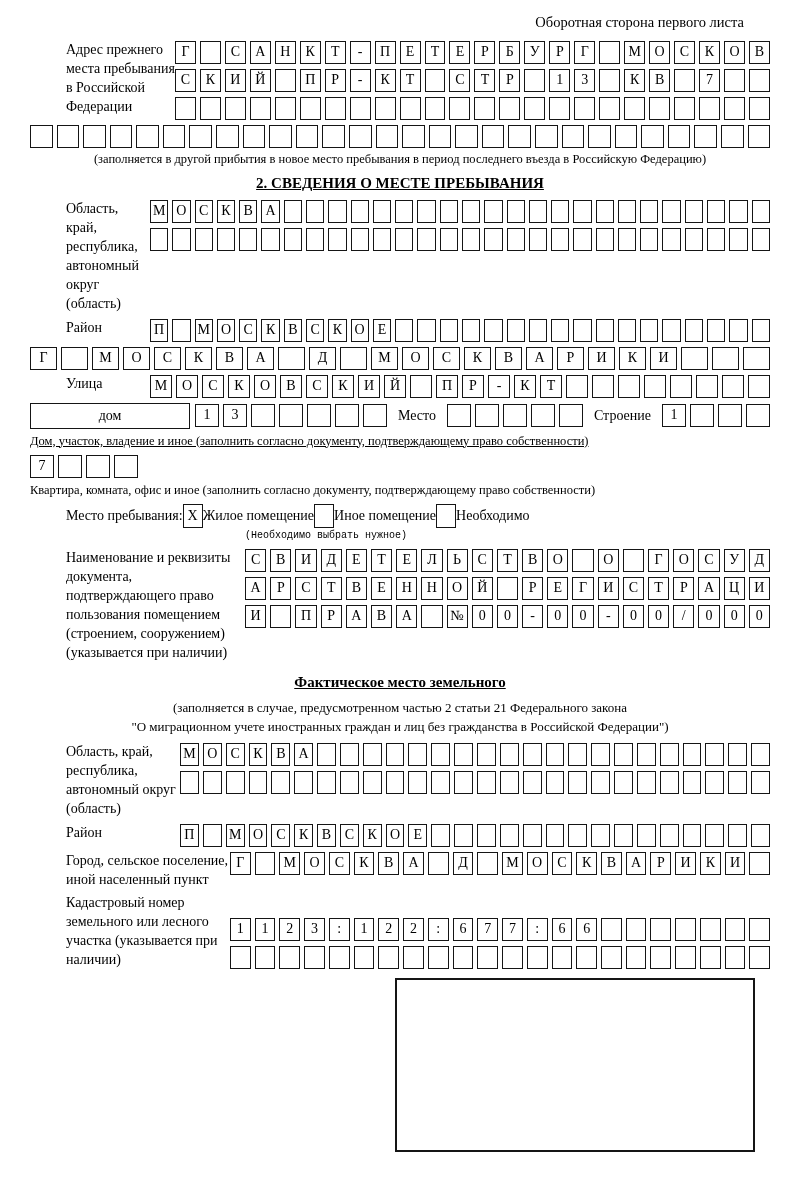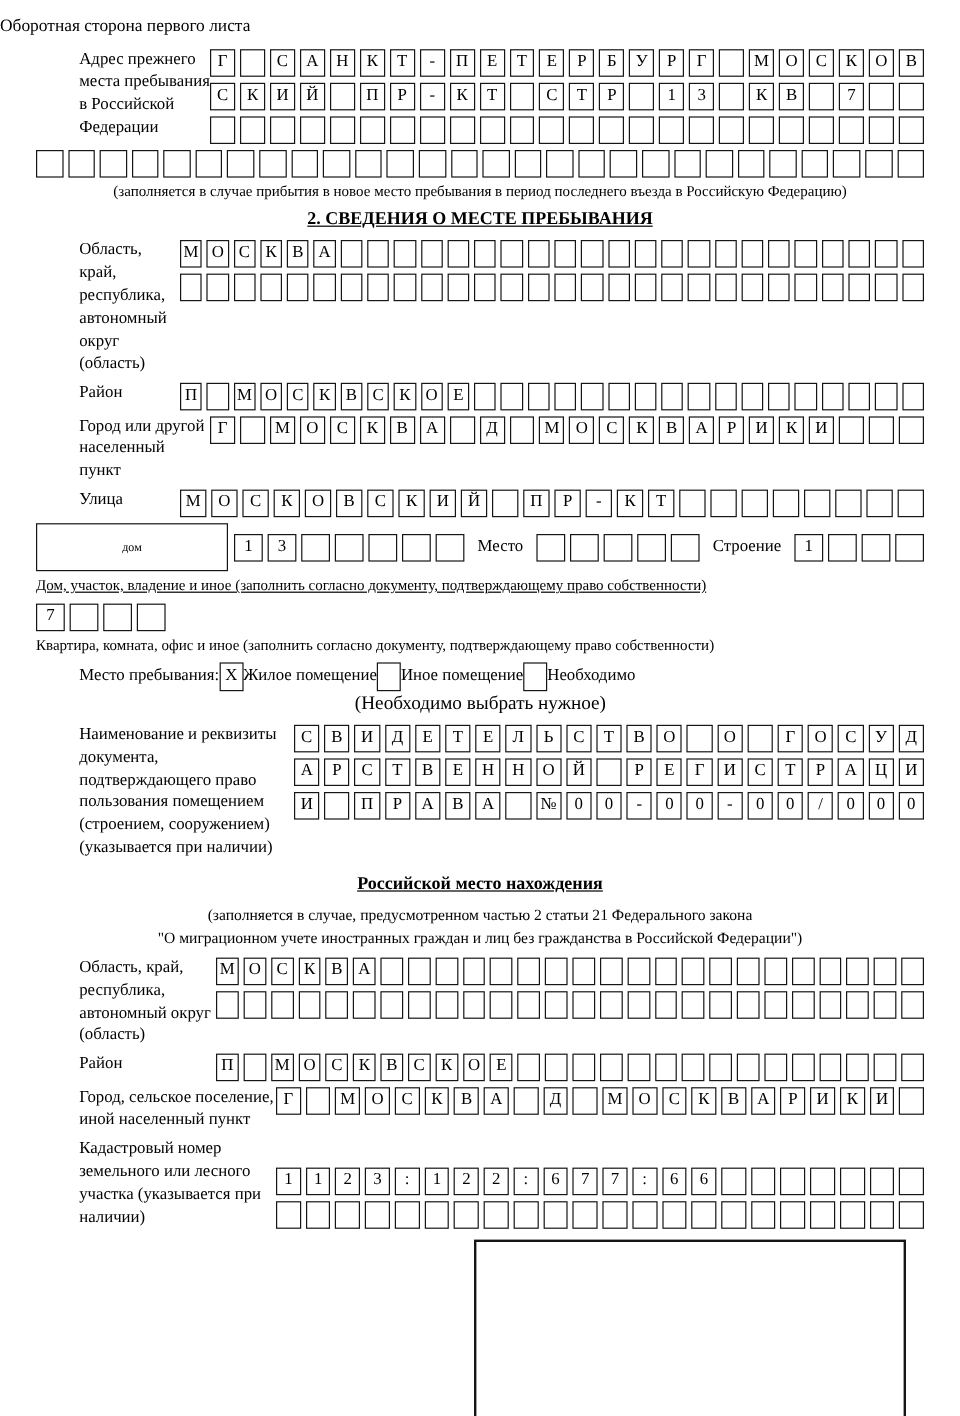--- a/index.html
+++ b/index.html
@@ -3,21 +3,21 @@
 <meta charset="utf-8">
 <style>
   * { margin:0; padding:0; box-sizing:border-box; }
   html,body { background:#fff; }
   body {
     width:800px; height:1180px; position:relative;
     font-family:"Liberation Serif", serif; color:#000; overflow:hidden;
   }
   .content { width:740px; margin:0 auto 0 30px; }
 
-  .header-note { text-align:left; font-size:14.5px; padding:14px 56px 10px 0; }
+  .header-note { text-align:right; font-size:14.5px; padding:14px 56px 10px 0; }
 
   
   .field { display:flex; align-items:flex-start; margin-bottom:5px; }
   .field-label { font-size:14px; line-height:1.35; padding-left:36px; flex:0 0 auto; }
   .w145 { width:145px; }
   .w120 { width:120px; }
   .w150 { width:150px; }
   .w200 { width:200px; }
   .w215 { width:215px; }
   .rows-stack { flex:1 1 auto; display:flex; flex-direction:column; gap:5px; }
@@ -26,35 +26,35 @@
   .cell {
     flex:1 0 0; height:23px; border:1.7px solid #151515; background:#fff;
     text-align:center; font-size:14px; line-height:20px; overflow:hidden;
   }
 
   .caption { font-size:12.5px; text-align:center; margin:3px 0 6px 0; line-height:1.3; }
   .section-title { font-size:15px; font-weight:bold; text-align:center; margin:8px 0 8px 0;text-decoration:underline; }
 
   .house-line { display:flex; align-items:center; gap:5px; margin-bottom:4px; }
   .wide-box {
-    border:1.7px solid #151515; height:40px; display:flex; align-items:center;
-    justify-content:center; font-size:10px; background:#fff;
+    border:1.7px solid #151515; height:26px; display:flex; align-items:center;
+    justify-content:center; font-size:14px; background:#fff;
   }
   .house-box { width:168px; }
   .apt-box { width:200px; }
   .inline-label { font-size:14px; padding:0 6px; }
   .cells-fixed { display:flex; gap:4px; }
   .cells-fixed .cell { flex:0 0 24px; }
 
   .stay-line { display:flex; align-items:center; padding-left:36px; margin:6px 0 2px 0; font-size:14px; }
   .checkbox {
     width:20px; height:24px; border:1.7px solid #151515; text-align:center;
     font-size:14px; line-height:21px; flex:0 0 auto;
   }
-  .stay-note { font-size:16px; margin:2px 0 8px 215px; width:260px; text-align:right; }
+  .stay-note { font-size:10px; margin:2px 0 8px 215px; width:260px; text-align:left;font-family:Liberation Mono, monospace; }
 
   .subcaption { font-size:13px; text-align:center; line-height:1.45; margin-bottom:6px; }
 
   .confirm-box {
     width:360px; height:174px; border:2px solid #151515; margin:8px 0 4px 365px; background:#fff;
   }
   .mb2 { margin-bottom:2px; }
 </style>
 </head>
 <body>
@@ -169,21 +169,21 @@
       <span class="cell"></span>
       <span class="cell"></span>
       <span class="cell"></span>
       <span class="cell"></span>
       <span class="cell"></span>
       <span class="cell"></span>
       <span class="cell"></span>
       <span class="cell"></span>
       <span class="cell"></span>
     </div>
-  <div class="caption">(заполняется в случае прибытия в новое место пребывания в период последнего въезда в Российскую Федерацию)</div>
+  <div class="caption">(заполняется в другой прибытия в новое место пребывания в период последнего въезда в Российскую Федерацию)</div>
 
   <div class="section-title">2. СВЕДЕНИЯ О МЕСТЕ ПРЕБЫВАНИЯ</div>
 
   <div class="field">
     <div class="field-label w120">Область, край, республика, автономный округ (область)</div>
     <div class="rows-stack">
       <div class="cellrow">
           <span class="cell">М</span>
           <span class="cell">О</span>
           <span class="cell">С</span>
@@ -274,21 +274,20 @@
         <span class="cell"></span>
         <span class="cell"></span>
         <span class="cell"></span>
         <span class="cell"></span>
         <span class="cell"></span>
         <span class="cell"></span>
       </div>
   </div>
 
   <div class="field">
-    <div class="field-label w145">Город или другой населенный пункт</div>
     <div class="cellrow">
         <span class="cell">Г</span>
         <span class="cell"></span>
         <span class="cell">М</span>
         <span class="cell">О</span>
         <span class="cell">С</span>
         <span class="cell">К</span>
         <span class="cell">В</span>
         <span class="cell">А</span>
         <span class="cell"></span>
@@ -458,21 +457,21 @@
           <span class="cell">0</span>
           <span class="cell">0</span>
           <span class="cell">/</span>
           <span class="cell">0</span>
           <span class="cell">0</span>
           <span class="cell">0</span>
         </div>
     </div>
   </div>
 
-  <div class="section-title" style="margin-top:12px;">Российской место нахождения</div>
+  <div class="section-title" style="margin-top:12px;">Фактическое место земельного</div>
   <div class="subcaption">
     <div>(заполняется в случае, предусмотренном частью 2 статьи 21 Федерального закона</div>
     <div>"О миграционном учете иностранных граждан и лиц без гражданства в Российской Федерации")</div>
   </div>
 
   <div class="field">
     <div class="field-label w150">Область, край, республика, автономный округ (область)</div>
     <div class="rows-stack">
       <div class="cellrow">
           <span class="cell">М</span>

